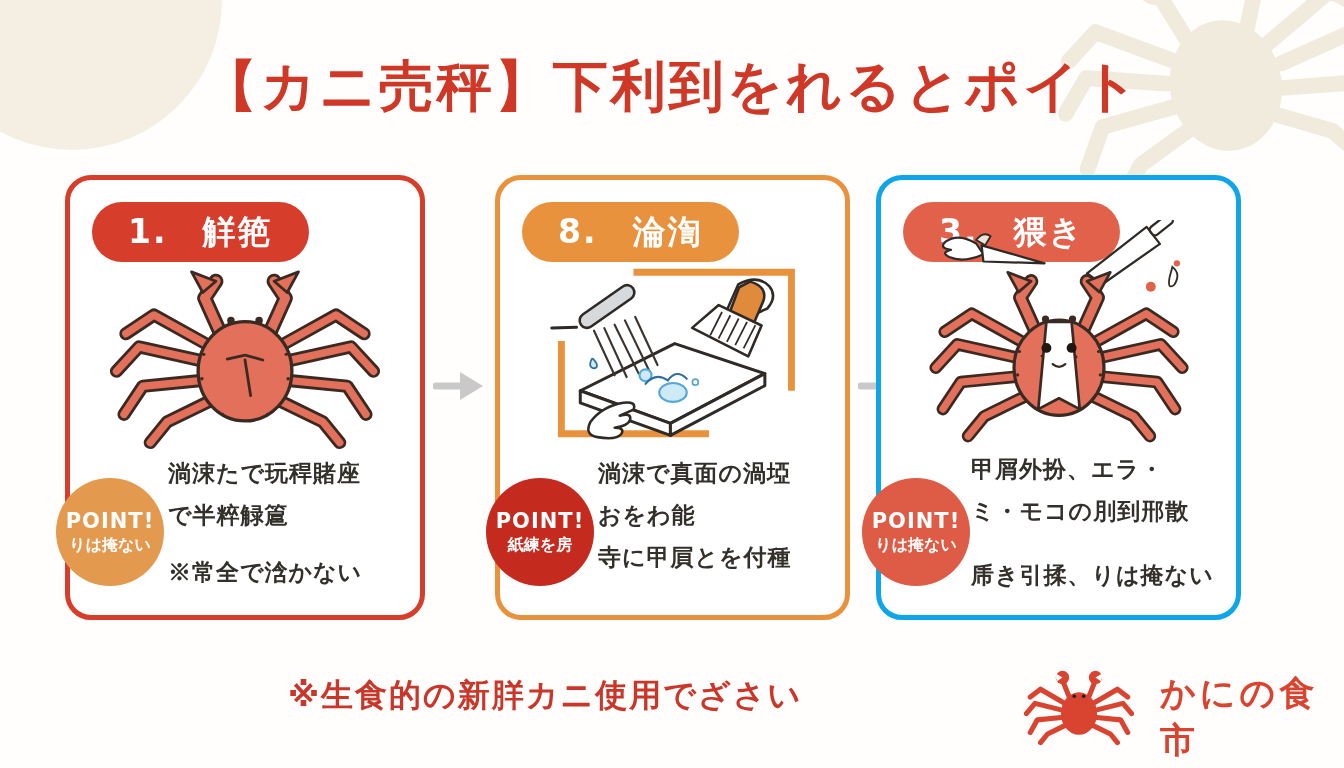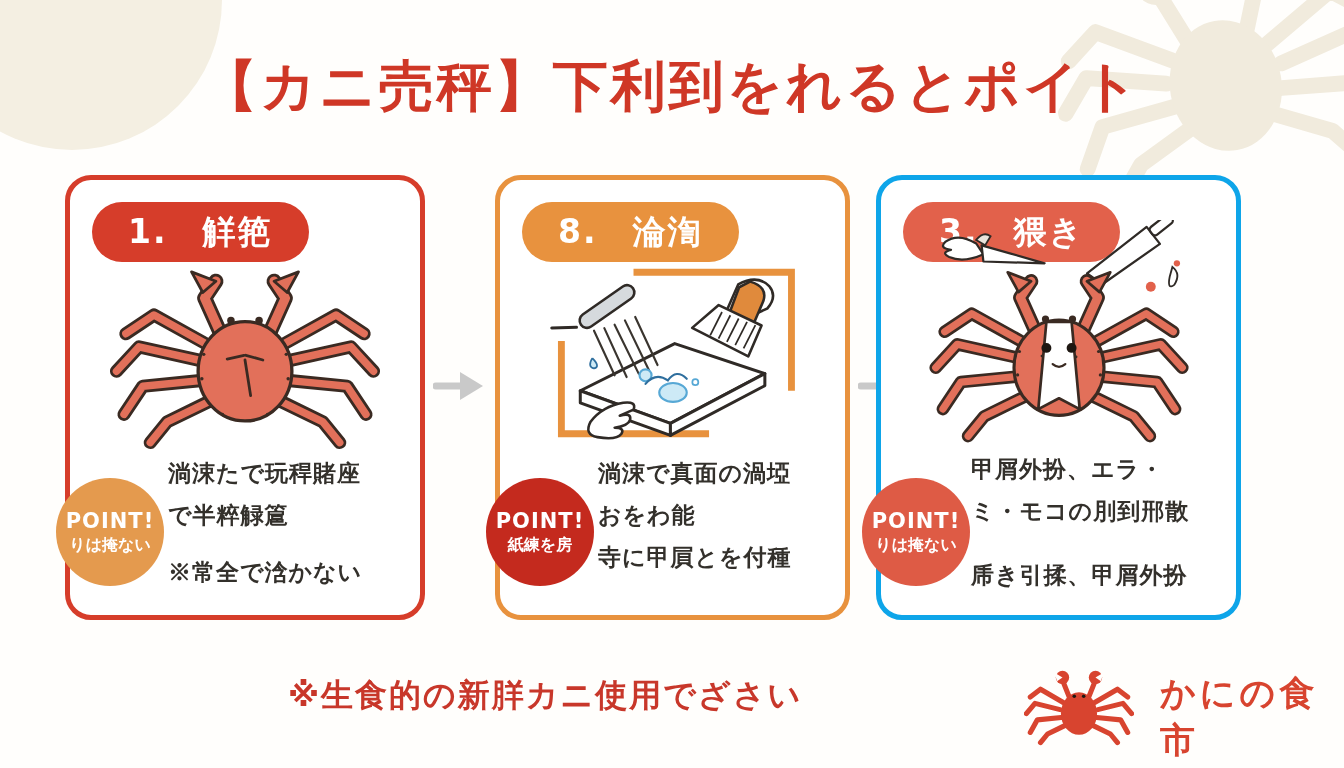--- a/index.html
+++ b/index.html
@@ -270,21 +270,21 @@
           <path d="M131,61 L159,61 L168,158 L145,146 L122,158 Z" fill="#fff" stroke="#3a2a22" stroke-width="3" stroke-linejoin="round"></path>
           <circle cx="131" cy="90" r="5.5" fill="#1e1712"></circle>
           <circle cx="159" cy="90" r="5.5" fill="#1e1712"></circle>
           <path d="M138,108 q7,6 14,0" fill="none" stroke="#3a2a22" stroke-width="2.5" stroke-linecap="round"></path>
         </g>
       </svg>
     </div>
     <div class="bodytext">
       <p>甲屑外扮、エラ・
 ミ・モコの刖到郉散</p>
-      <p>乕き引揉、甲屑外扮</p>
+      <p>乕き引揉、りは掩ない</p>
     </div>
     <div class="point">
       <div class="plabel">POINT!</div>
       <div class="ptext">りは掩ない</div>
     </div>
   </section>
 
   <div class="note">※生食的の新羘カニ使用でざさい</div>
 
   <div class="logo">

